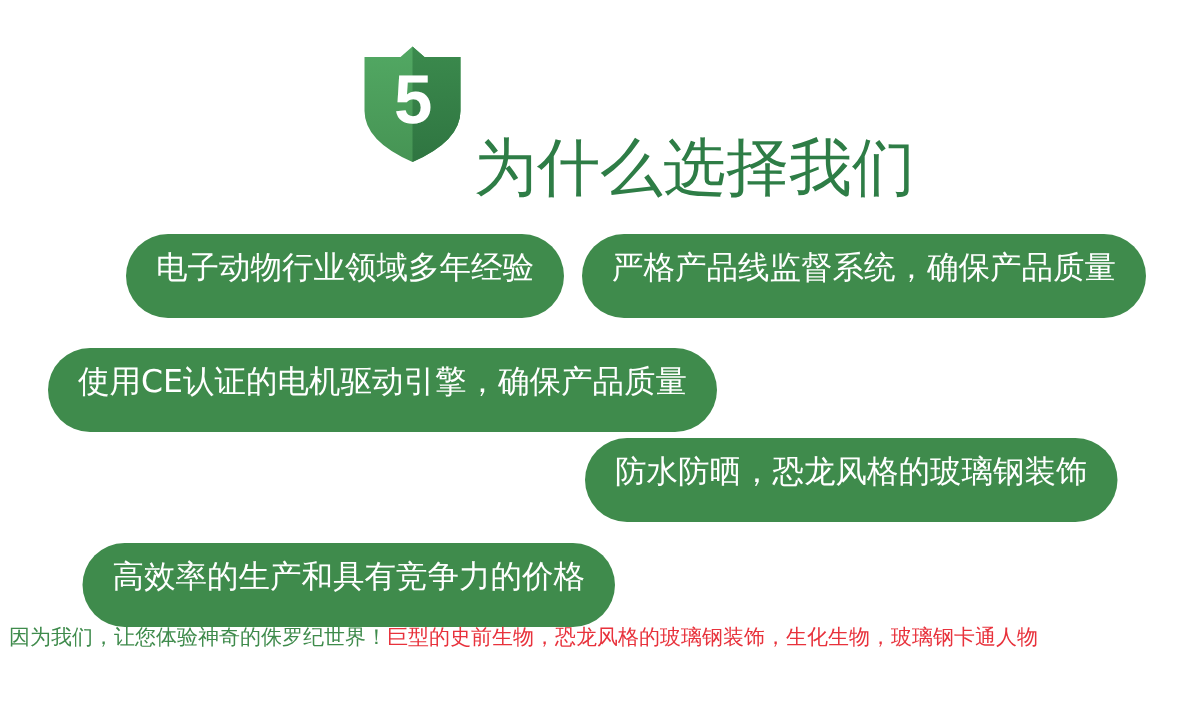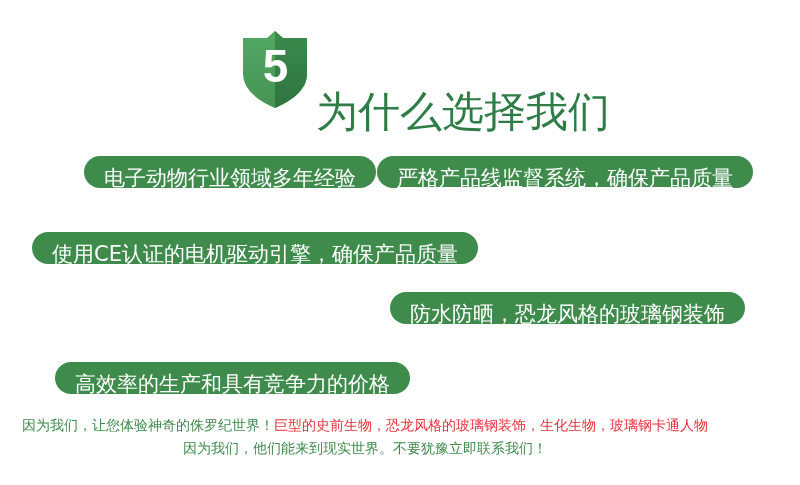--- a/index.html
+++ b/index.html
@@ -58,38 +58,38 @@
   }
 
   
   .pill {
     position: absolute;
     background: #3f8b4c;
     color: #ffffff;
     border-radius: 28px;
     font-size: 21px;
     line-height: 44px;
-    height: 32px;
+    height: 56px;
     text-align: center;
     white-space: nowrap;
     font-family: "DejaVu Sans", "Liberation Sans", sans-serif;
     box-sizing: border-box;
     padding: 0 20px;
   }
 
   .pill-1 { left: 84px;  top: 156px; }
-  .pill-2 { left: 377px; top: 156px; text-decoration: underline; }
+  .pill-2 { left: 388px; top: 156px; }
   .pill-3 { left: 32px;  top: 232px; }
   .pill-4 { left: 390px; top: 292px; }
   .pill-5 { left: 55px;  top: 362px; }
 
   
   .footer {
     position: absolute;
-    left: 16px;
+    left: 0;
     top: 414px;
     width: 698px;
     text-align: center;
     font-size: 14px;
     line-height: 23px;
     font-family: "DejaVu Sans", "Liberation Sans", sans-serif;
   }
   .footer-line { white-space: nowrap; }
   .ft-green { color: #3f8b4c; }
   .ft-red   { color: #e8323c; }
@@ -123,16 +123,13 @@
 <div class="pill pill-1">电子动物行业领域多年经验</div>
 <div class="pill pill-2">严格产品线监督系统，确保产品质量</div>
 <div class="pill pill-3">使用CE认证的电机驱动引擎，确保产品质量</div>
 <div class="pill pill-4">防水防晒，恐龙风格的玻璃钢装饰</div>
 <div class="pill pill-5">高效率的生产和具有竞争力的价格</div>
 
 <div class="footer">
   <div class="footer-line">
     <span class="ft-green">因为我们，让您体验神奇的侏罗纪世界！</span><span class="ft-red">巨型的史前生物，恐龙风格的玻璃钢装饰，生化生物，玻璃钢卡通人物</span>
   </div>
-  <div class="footer-line">
-    <span class="ft-green">因为我们，他们能来到现实世界。不要犹豫立即联系我们！</span>
-  </div>
 </div>
 
 </body></html>

